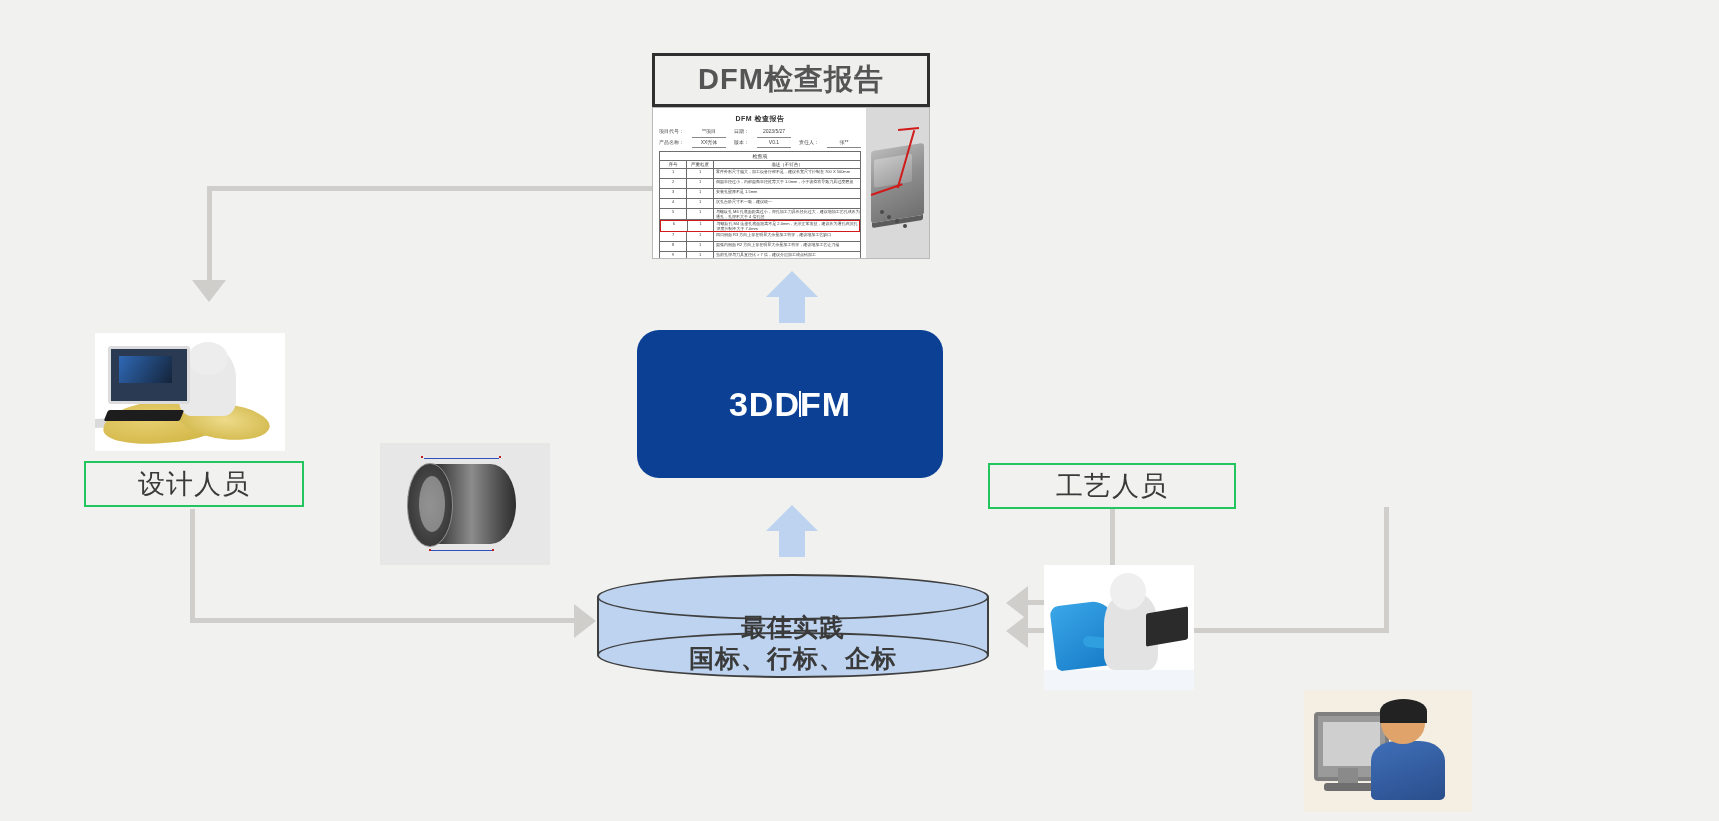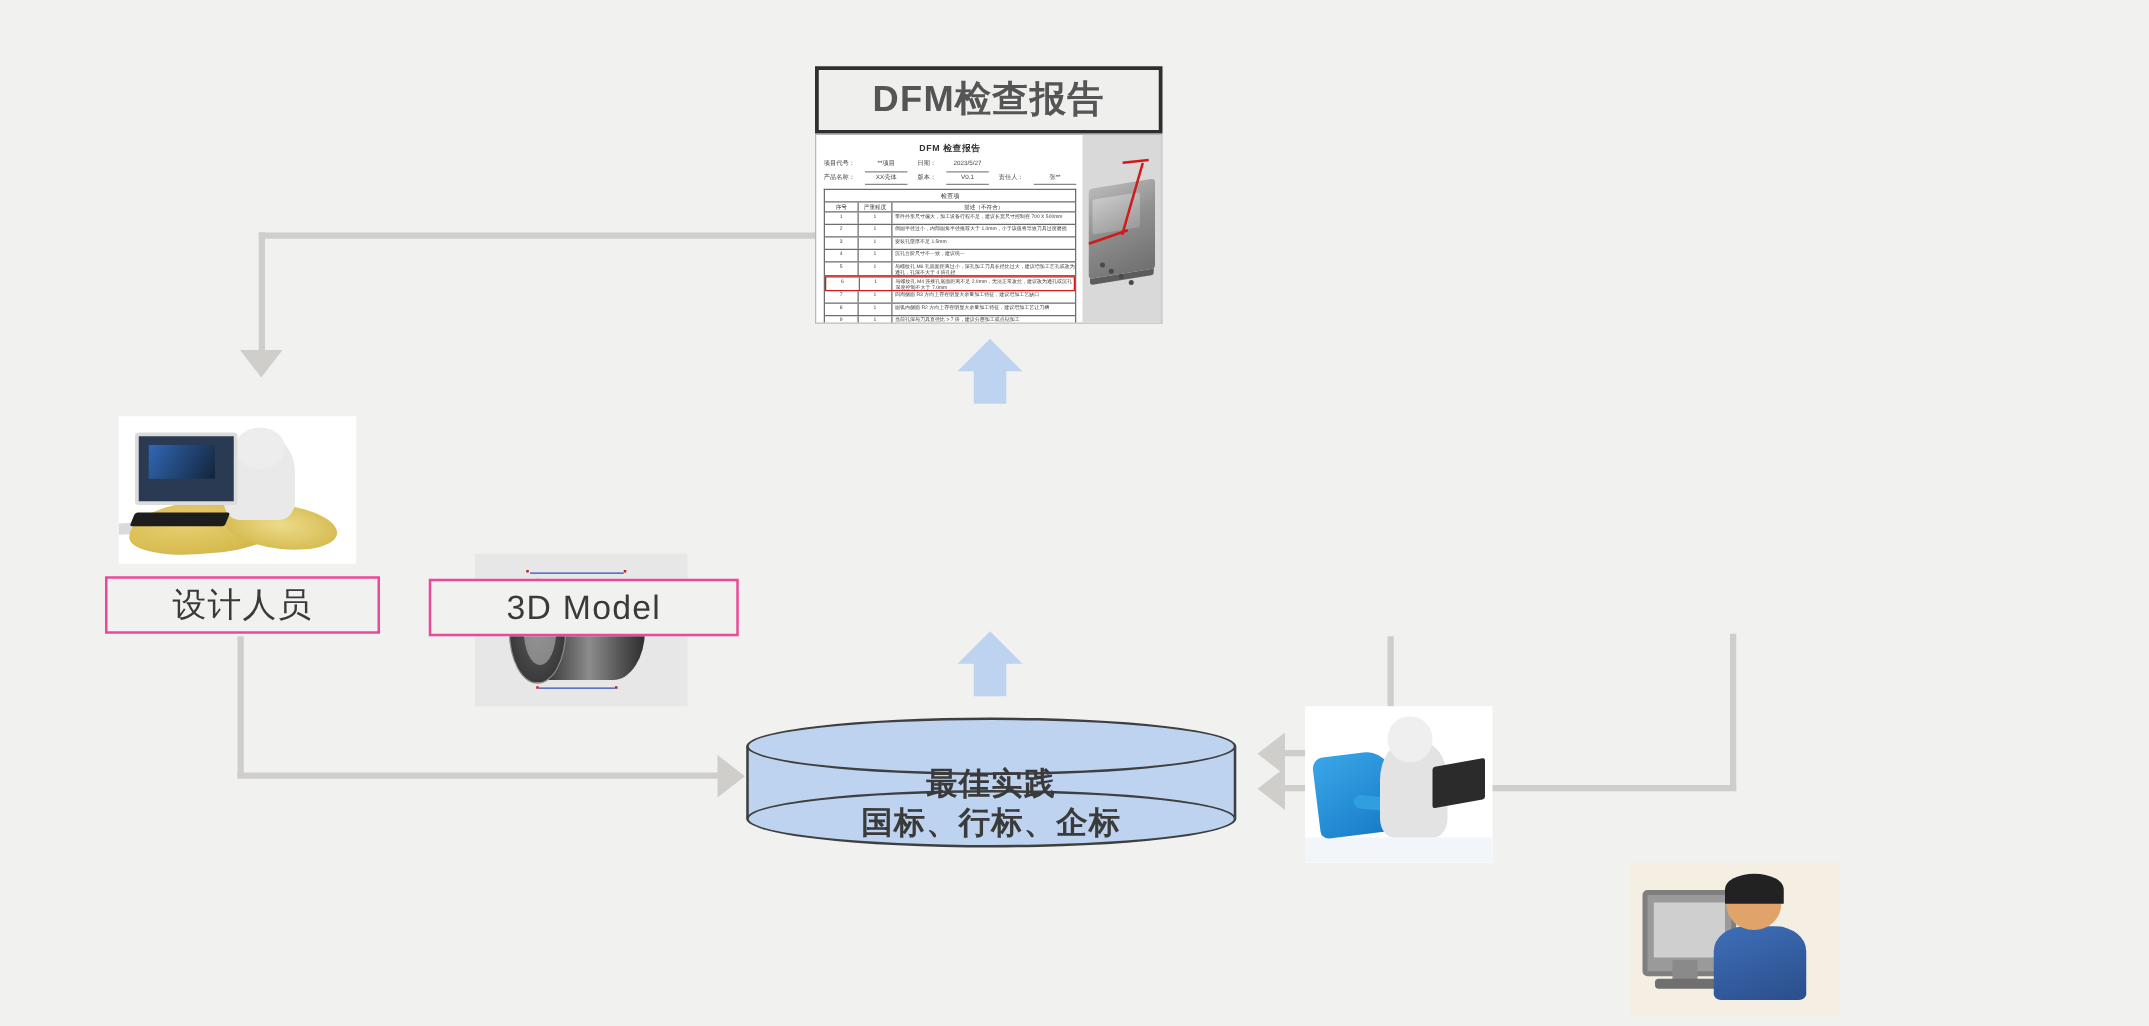--- a/index.html
+++ b/index.html
@@ -8,21 +8,21 @@
     background:#f1f1f0;
     font-family:"Liberation Sans","DejaVu Sans",sans-serif;
     position:relative;overflow:hidden;
   }
   .stage{position:absolute;left:0;top:0;width:1719px;height:821px;}
   .abs{position:absolute;}
 
   
   .label-box{
     background:#f1f1f0;
-    border:2px solid #ec4899;
+    border:2px solid #22c55e;
     display:flex;align-items:center;justify-content:center;
     color:#3a3a3a;
     font-size:27px;
     letter-spacing:1px;
     box-sizing:border-box;
   }
 
   
   .report-title{
     background:#efefee;
@@ -363,32 +363,37 @@
     <div class="cyl-body"></div>
     <div class="cyl-face"></div>
     <div class="cyl-face2"></div>
     <div class="dim" style="left:26%;top:12%;width:44%;"></div>
     <div class="dim" style="left:30%;top:88%;width:36%;"></div>
     <div class="tick" style="left:24%;top:11%;"></div>
     <div class="tick" style="left:70%;top:11%;"></div>
     <div class="tick" style="left:29%;top:87%;"></div>
     <div class="tick" style="left:66%;top:87%;"></div>
   </div>
-  <div class="label-box abs" style="left:343px;top:463px;width:248px;height:46px;">
-    <span>3D Model</span>
-  </div>
-
+
+  <div class="center-box abs" style="left:637px;top:330px;width:306px;height:148px;">
+    <span>3DD</span>
+      <span class="caret"></span>
+      <span>FM</span>
+  </div>
 
   <div class="photo ph-proc abs" style="left:1044px;top:325px;width:150px;height:125px;">
     <div class="floor"></div>
     <div class="bluechair"></div>
     <div class="bluearm"></div>
     <div class="person"></div>
     <div class="head"></div>
     <div class="laptop"></div>
+  </div>
+  <div class="label-box abs" style="left:988px;top:463px;width:248px;height:46px;">
+    <span>工艺人员</span>
   </div>
 
   <div class="photo ph-work abs" style="left:1304px;top:325px;width:168px;height:122px;">
     <div class="crt"></div>
     <div class="stand"></div>
     <div class="base"></div>
     <div class="body"></div>
     <div class="head"></div>
     <div class="hair"></div>
   </div>

